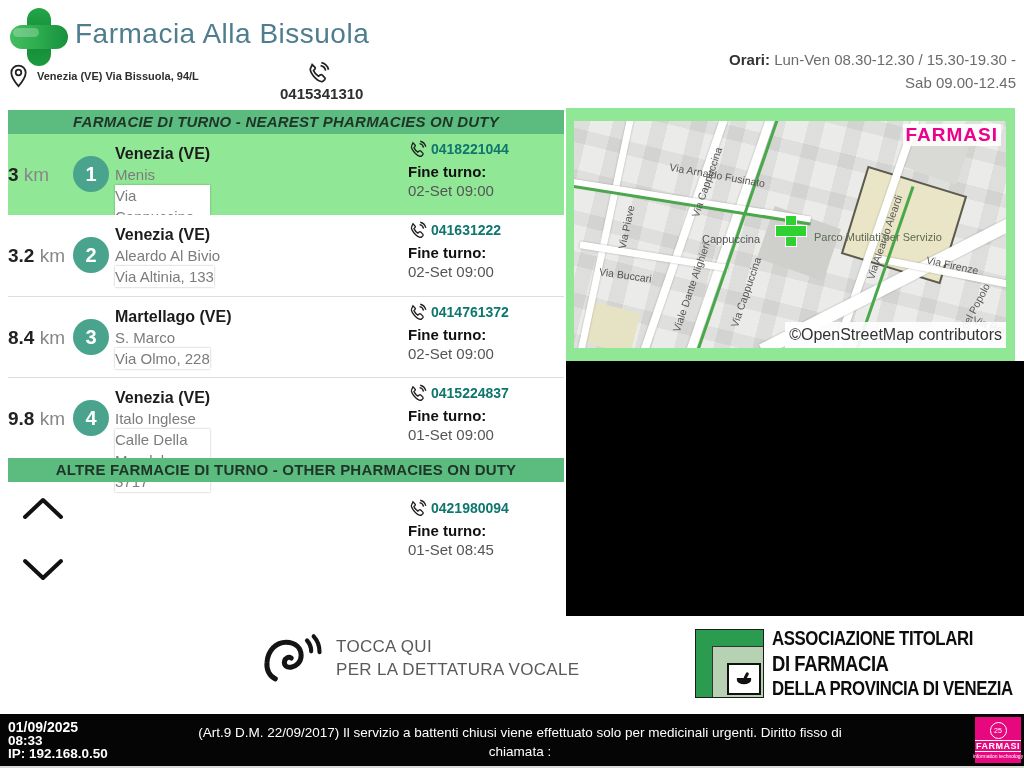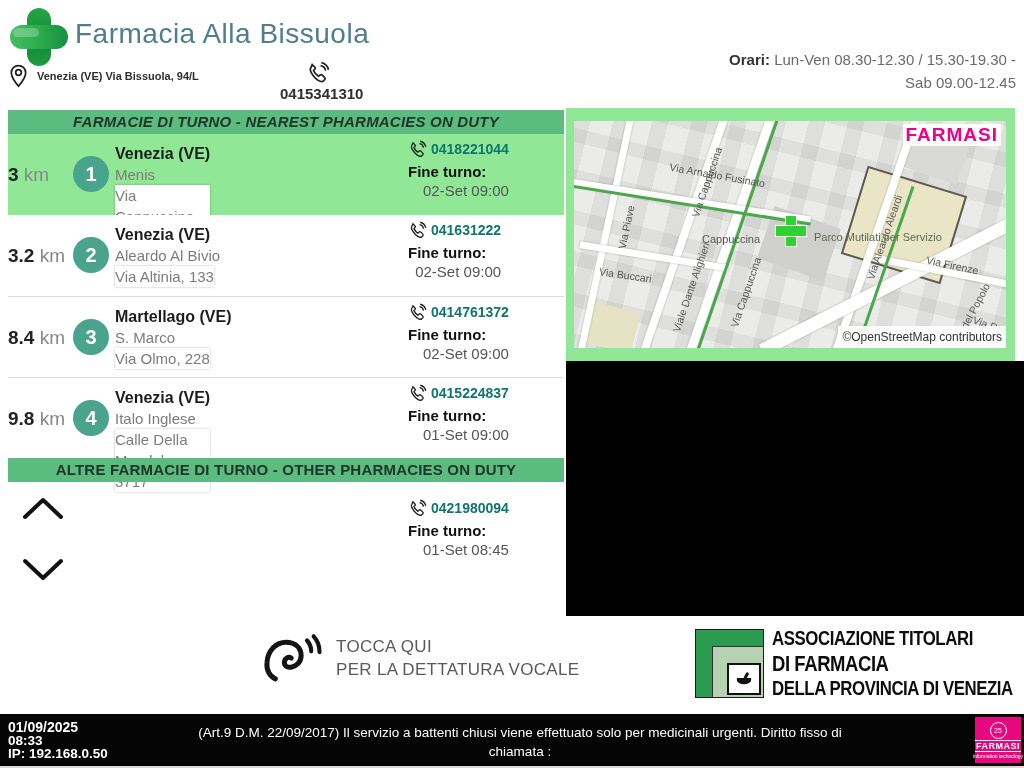--- a/index.html
+++ b/index.html
@@ -40,21 +40,21 @@
   .numcircle{position:absolute;left:65px;top:22px;width:36px;height:36px;border-radius:50%;
              background:#4aa38c;color:#fff;font-size:20px;font-weight:bold;
              text-align:center;line-height:36px;}
   .info{position:absolute;left:107px;top:9px;line-height:21px;}
   .info .city{font-size:16px;font-weight:bold;color:#1c1c1c;}
   .info .nm,.info .st{font-size:15px;color:#7c7c7c;}
   .rcol{position:absolute;left:400px;top:6px;line-height:19px;}
   .rcol .ph{display:flex;align-items:flex-end;}
   .rcol .ph .num{margin-left:4px;font-size:14px;font-weight:bold;color:#0f766e;}
   .rcol .ft{font-size:15px;font-weight:bold;color:#111;margin-top:3px;}
-  .rcol .fd{font-size:15px;color:#555;text-align:right;}
+  .rcol .fd{font-size:15px;color:#555;}
 
   
   .other-block{position:absolute;left:8px;top:482px;width:556px;height:135px;}
   .chev{position:absolute;left:12px;width:52px;height:30px;cursor:pointer;}
   #chev-up{top:12px;}
   #chev-dn{top:74px;}
   .other-block .info{top:10px;}
   .other-block .rcol{top:17px;}
 
   
@@ -96,21 +96,21 @@
   .ml8{left:240px;top:110px;width:95px;text-align:center;color:#5d6b50;font-size:11px;line-height:13px;transform:none;}
   .ml9{left:352px;top:138px;transform:rotate(12deg);}
   .ml10{left:366px;top:185px;transform:rotate(-62deg);}
   .ml11{left:398px;top:200px;transform:rotate(20deg);}
   .marker{position:absolute;left:202px;top:95px;width:30px;height:30px;}
   .marker .mv{position:absolute;left:10px;top:0;width:10px;height:30px;background:#2fd132;box-shadow:0 0 0 1px #fff;}
   .marker .mh{position:absolute;left:0;top:10px;width:30px;height:10px;background:#2fd132;box-shadow:0 0 0 1px #fff;}
   .map-brand{position:absolute;right:5px;top:3px;font-size:19px;font-weight:bold;color:#ec008c;
              letter-spacing:1px;background:rgba(255,255,255,.85);padding:0 3px;}
   .map-attr{position:absolute;right:0;bottom:0;background:rgba(255,255,255,.9);
-            font-size:12px;color:#333;padding:4px 4px;}
+            font-size:16px;color:#333;padding:4px 4px;}
 
   
   .black-panel{position:absolute;left:566px;top:361px;width:458px;height:255px;background:#000;}
 
   
   .voice{position:absolute;left:262px;top:632px;display:flex;align-items:center;cursor:pointer;}
   .voice .txt{margin-left:14px;font-size:17px;color:#5a5a5a;line-height:23px;letter-spacing:.3px;}
 
   
   .assoc{position:absolute;left:695px;top:626px;display:flex;align-items:center;}

